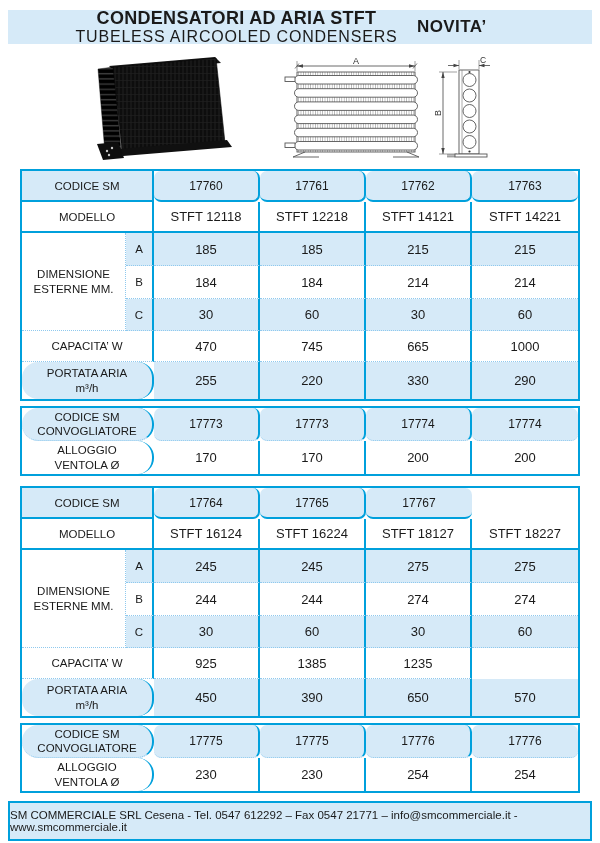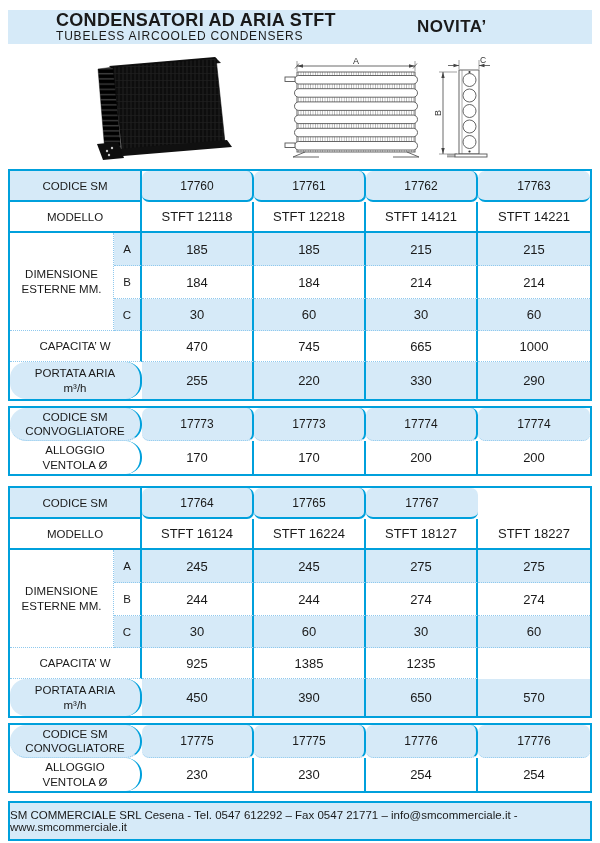--- a/index.html
+++ b/index.html
@@ -8,32 +8,32 @@
     --dot:#8FC9EE;
     --txt:#1a1a1a;
     --line:#555;
   }
   *{margin:0;padding:0;box-sizing:border-box;}
   body{background:#e8e8e8;font-family:"Liberation Sans",sans-serif;color:var(--txt);}
   .sheet{position:relative;width:600px;height:843px;background:#fff;margin:0 auto;overflow:hidden;}
 
   
   .hdr{margin:10px 8px 0;height:34px;background:var(--lblue);display:flex;align-items:center;}
-  .hdr-titles{flex:1;text-align:left;padding-left:48px;line-height:1.12;}
+  .hdr-titles{flex:1;text-align:center;padding-left:48px;line-height:1.12;}
   .hdr-title{font-size:18px;font-weight:bold;letter-spacing:.3px;}
-  .hdr-sub{font-size:12px;letter-spacing:.8px;}
+  .hdr-sub{font-size:16px;letter-spacing:.8px;}
   .hdr-badge{width:175px;font-size:17px;font-weight:bold;letter-spacing:.4px;}
 
   
   .figs{margin:10px 8px 0;height:110px;display:flex;align-items:flex-start;padding-left:77px;}
   .fig-front{margin-left:46px;margin-top:2px;}
   .fig-side{margin-left:10px;margin-top:2px;}
 
   
-  .tbl-wrap{margin:0 8px;}
+  .tbl-wrap{margin:0 20px;}
   .mt{display:grid;grid-template-columns:104px 28px repeat(4,1fr);
       grid-template-rows:31px 31px 33px 33px 32px 31px 37px;
       border:2px solid var(--blue);background:#fff;}
   .st{display:grid;grid-template-columns:132px repeat(4,1fr);
       grid-template-rows:33px 33px;border:2px solid var(--blue);background:#fff;margin-top:5px;}
   .mt1{margin-top:5px;}
   .mt2{margin-top:10px;}
   .c{display:flex;align-items:center;justify-content:center;text-align:center;}
   .lbl{font-size:11.5px;}
   .val{font-size:13px;}

